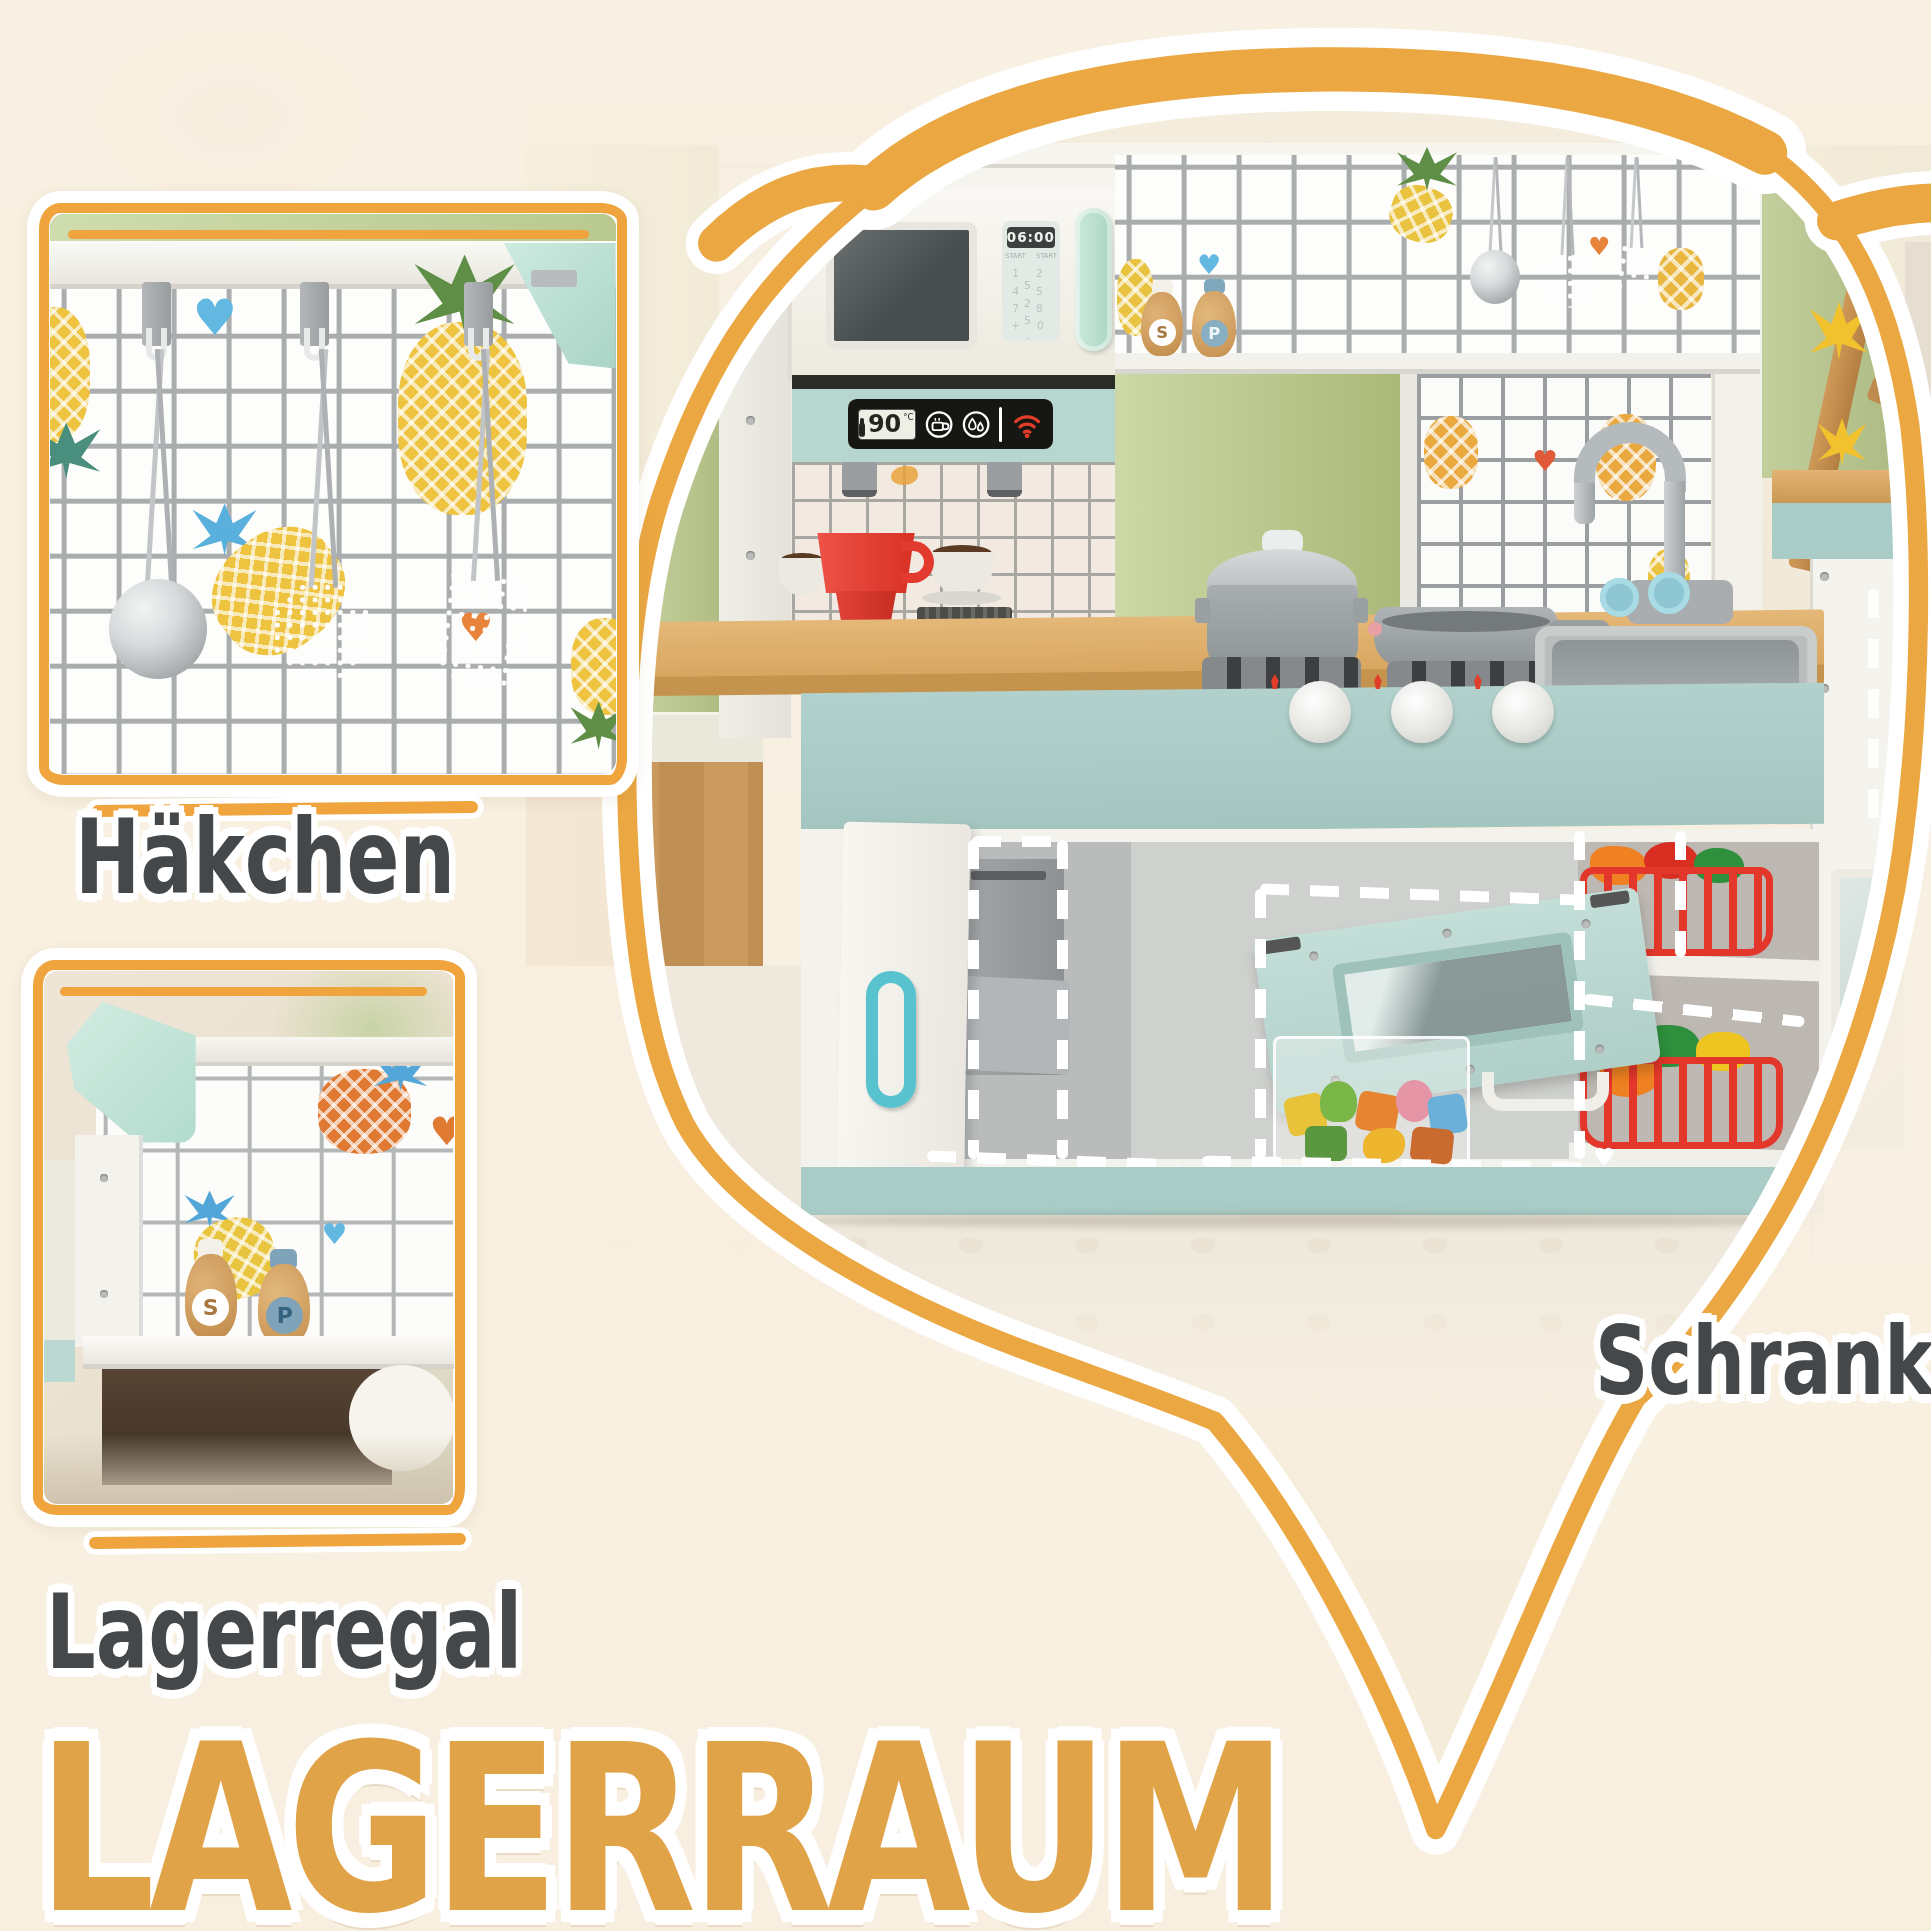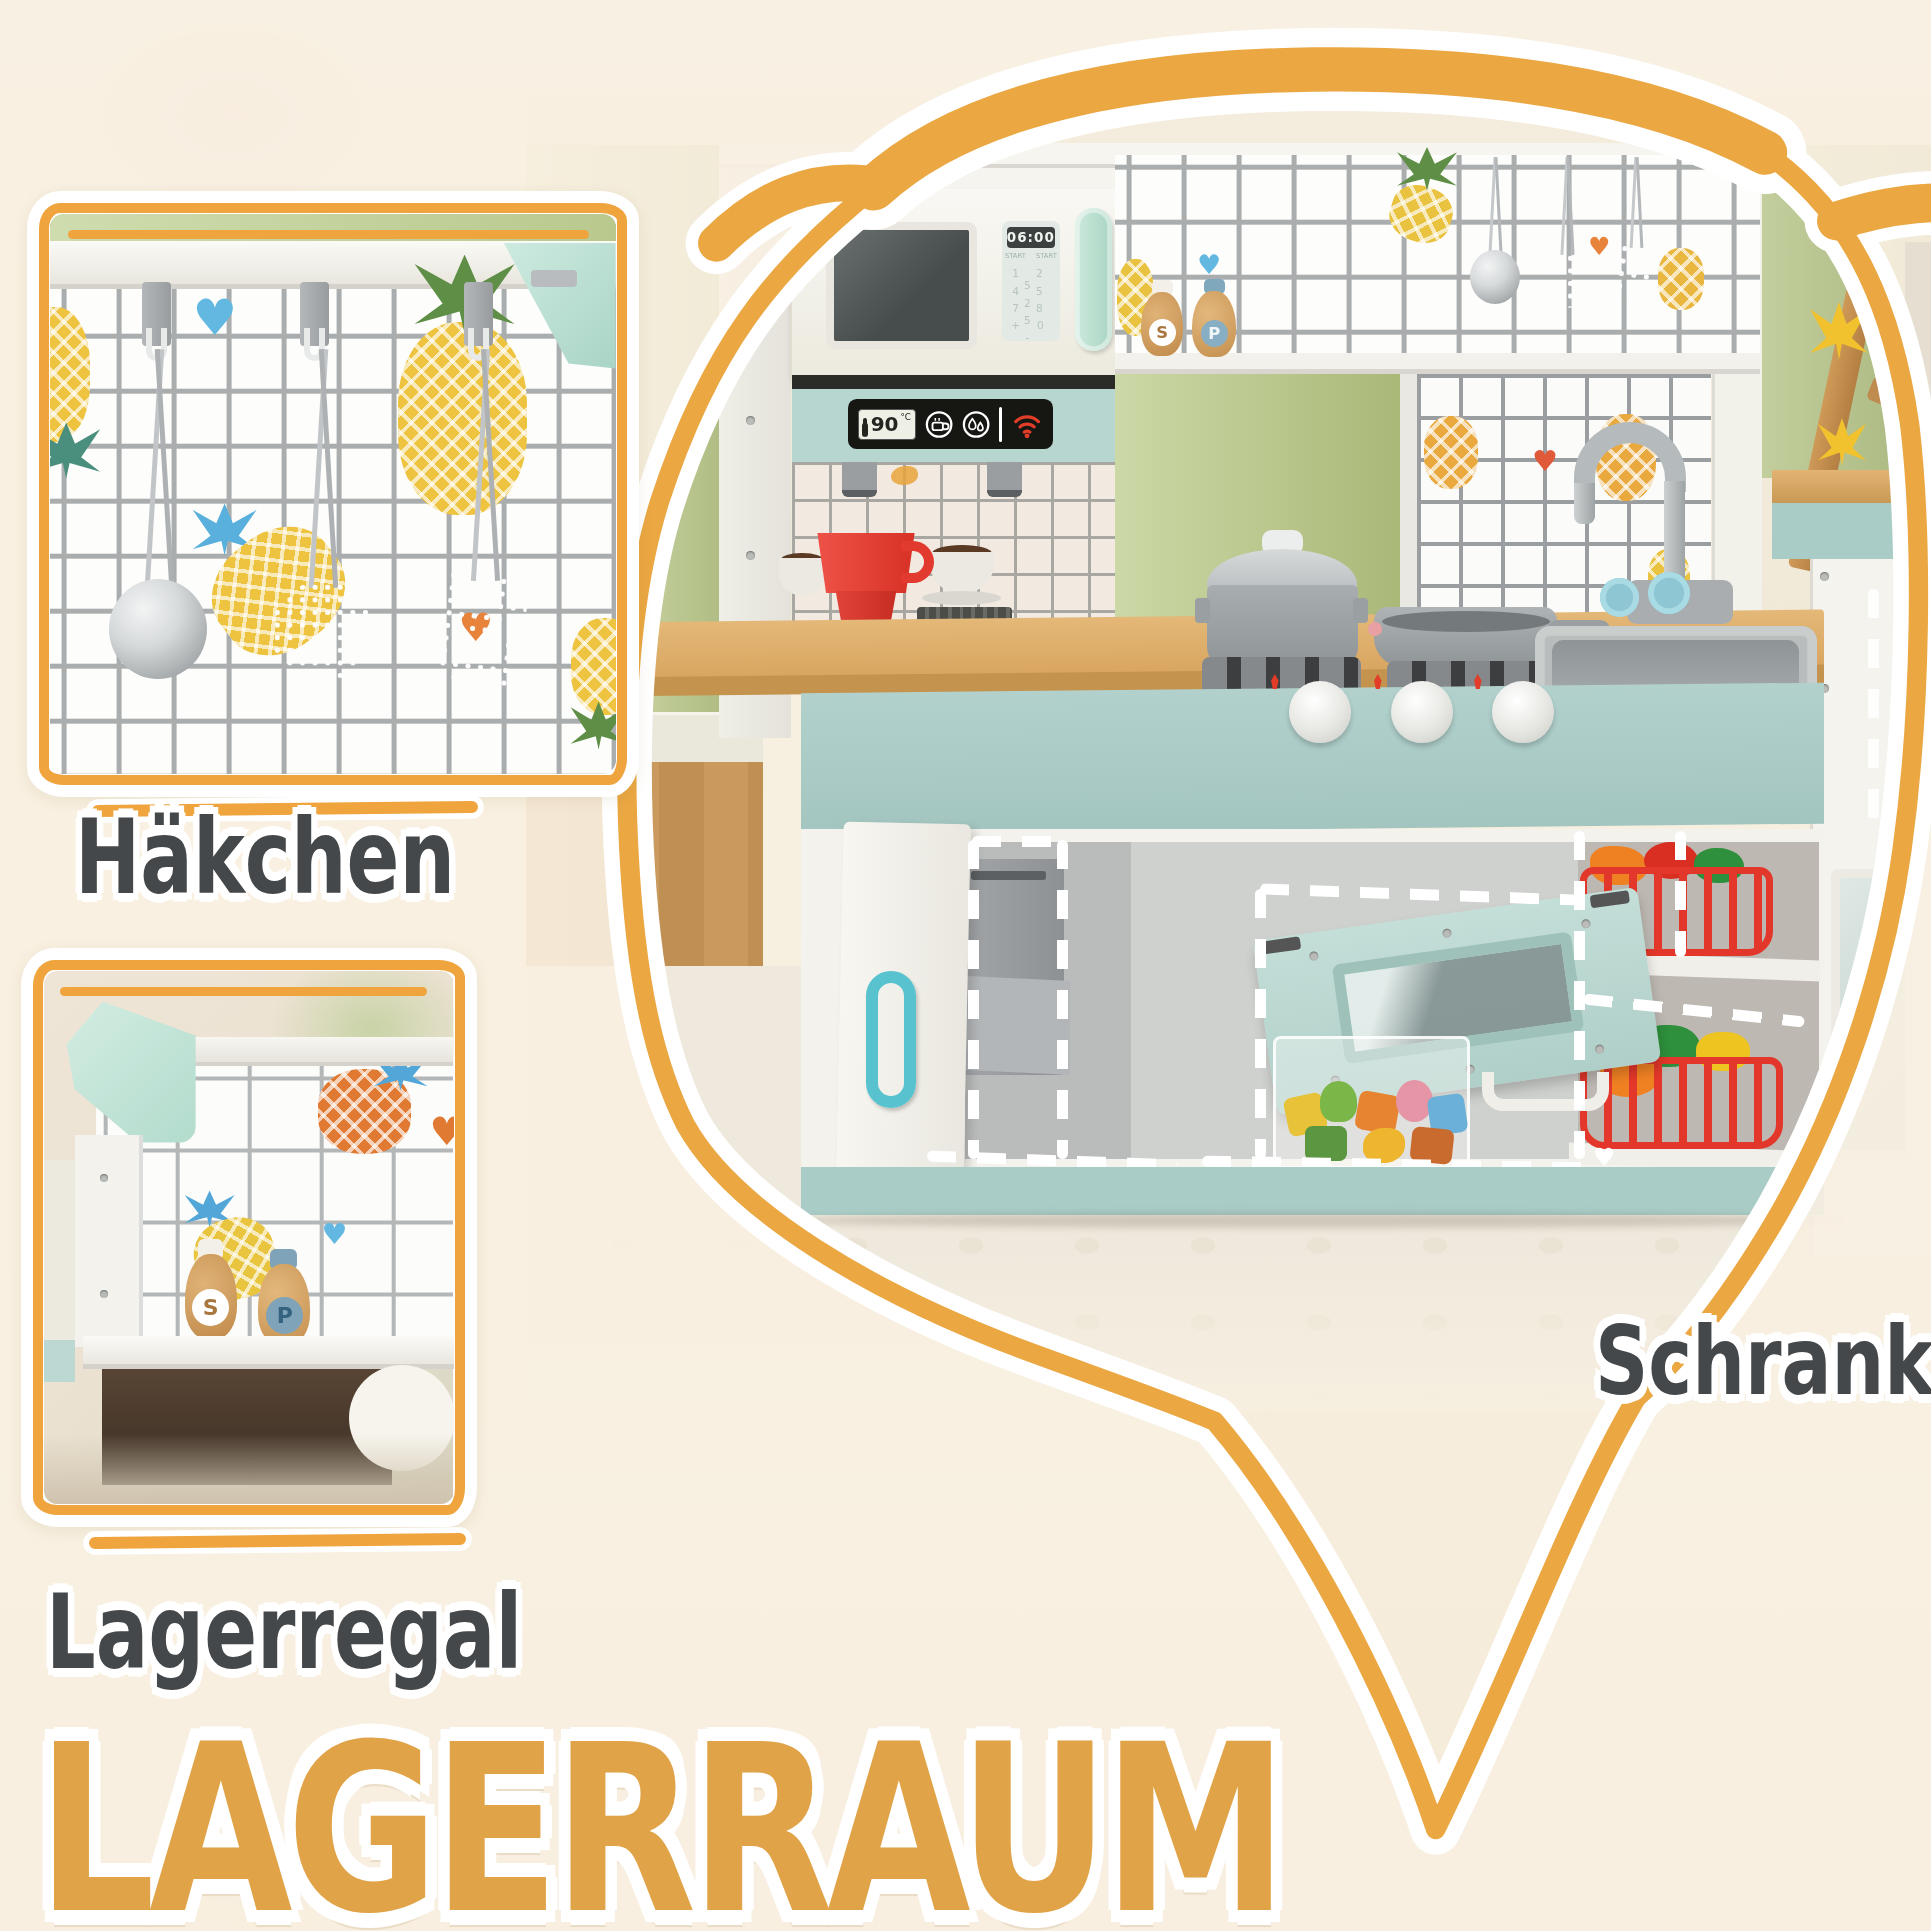--- a/index.html
+++ b/index.html
@@ -107,21 +107,21 @@
         <div class="a" style="left:3.9px;top:98px;width:50px;font-size:10.6px;color:#b6c6bf;letter-spacing:6.8px;text-align:center;">+ 0 -</div>
       </div>
       <div class="a" style="left:283px;top:19.3px;width:37px;height:143px;background:linear-gradient(90deg,#cdeadd,#a8d4c2);border-radius:18.3px;box-shadow:inset 0 0 0 4.8px rgba(255,255,255,.45),1.9px 2.9px 3.9px rgba(0,0,0,.15);"></div>
     </div>
     <div class="a" style="left:266px;top:278px;width:328px;height:13.5px;background:#2b2b28;"></div>
 
     <div class="a" style="left:266px;top:292px;width:328px;height:73px;background:#b7d6d0;"></div>
     <div class="a" style="left:322px;top:302px;width:205px;height:50px;background:#161613;border-radius:8.7px;display:flex;align-items:center;gap:8.7px;padding:0 9.7px;">
       <div style="width:60px;height:31px;background:#eef0e6;border:1.9px solid #555;border-radius:3.9px;display:flex;align-items:center;justify-content:center;gap:1.9px;color:#23251f;">
         <span style="display:inline-block;width:3.9px;height:12.6px;background:#23251f;border-radius:1.9px;box-shadow:0 5.8px 0 1px #23251f;margin-right:1.9px;"></span>
-        <span style="font-size:20px;font-weight:700;">90</span>
+        <span style="font-size:24px;font-weight:700;">90</span>
         <span style="font-size:8.7px;align-self:flex-start;margin-top:2.9px;">°C</span>
       </div>
       <svg width="29" height="29" viewBox="0 0 30 30">
           <circle cx="15" cy="15" r="13" fill="none" stroke="#fff" stroke-width="2.4"></circle>
           <rect x="8" y="13" width="11" height="8" rx="2" fill="none" stroke="#fff" stroke-width="2"></rect>
           <path d="M19 14 h3 a2.5 2.5 0 0 1 0 6 h-3" fill="none" stroke="#fff" stroke-width="2"></path>
           <path d="M11 8 v3 M15 8 v3" stroke="#fff" stroke-width="1.6"></path>
         </svg>
       <svg width="29" height="29" viewBox="0 0 30 30">
           <circle cx="15" cy="15" r="13" fill="none" stroke="#fff" stroke-width="2.4"></circle>

